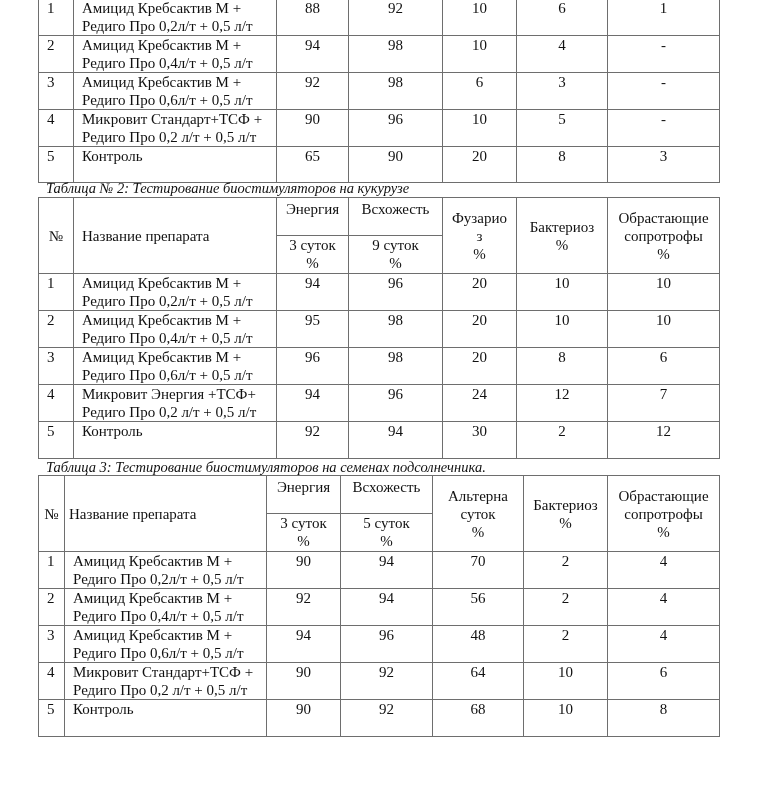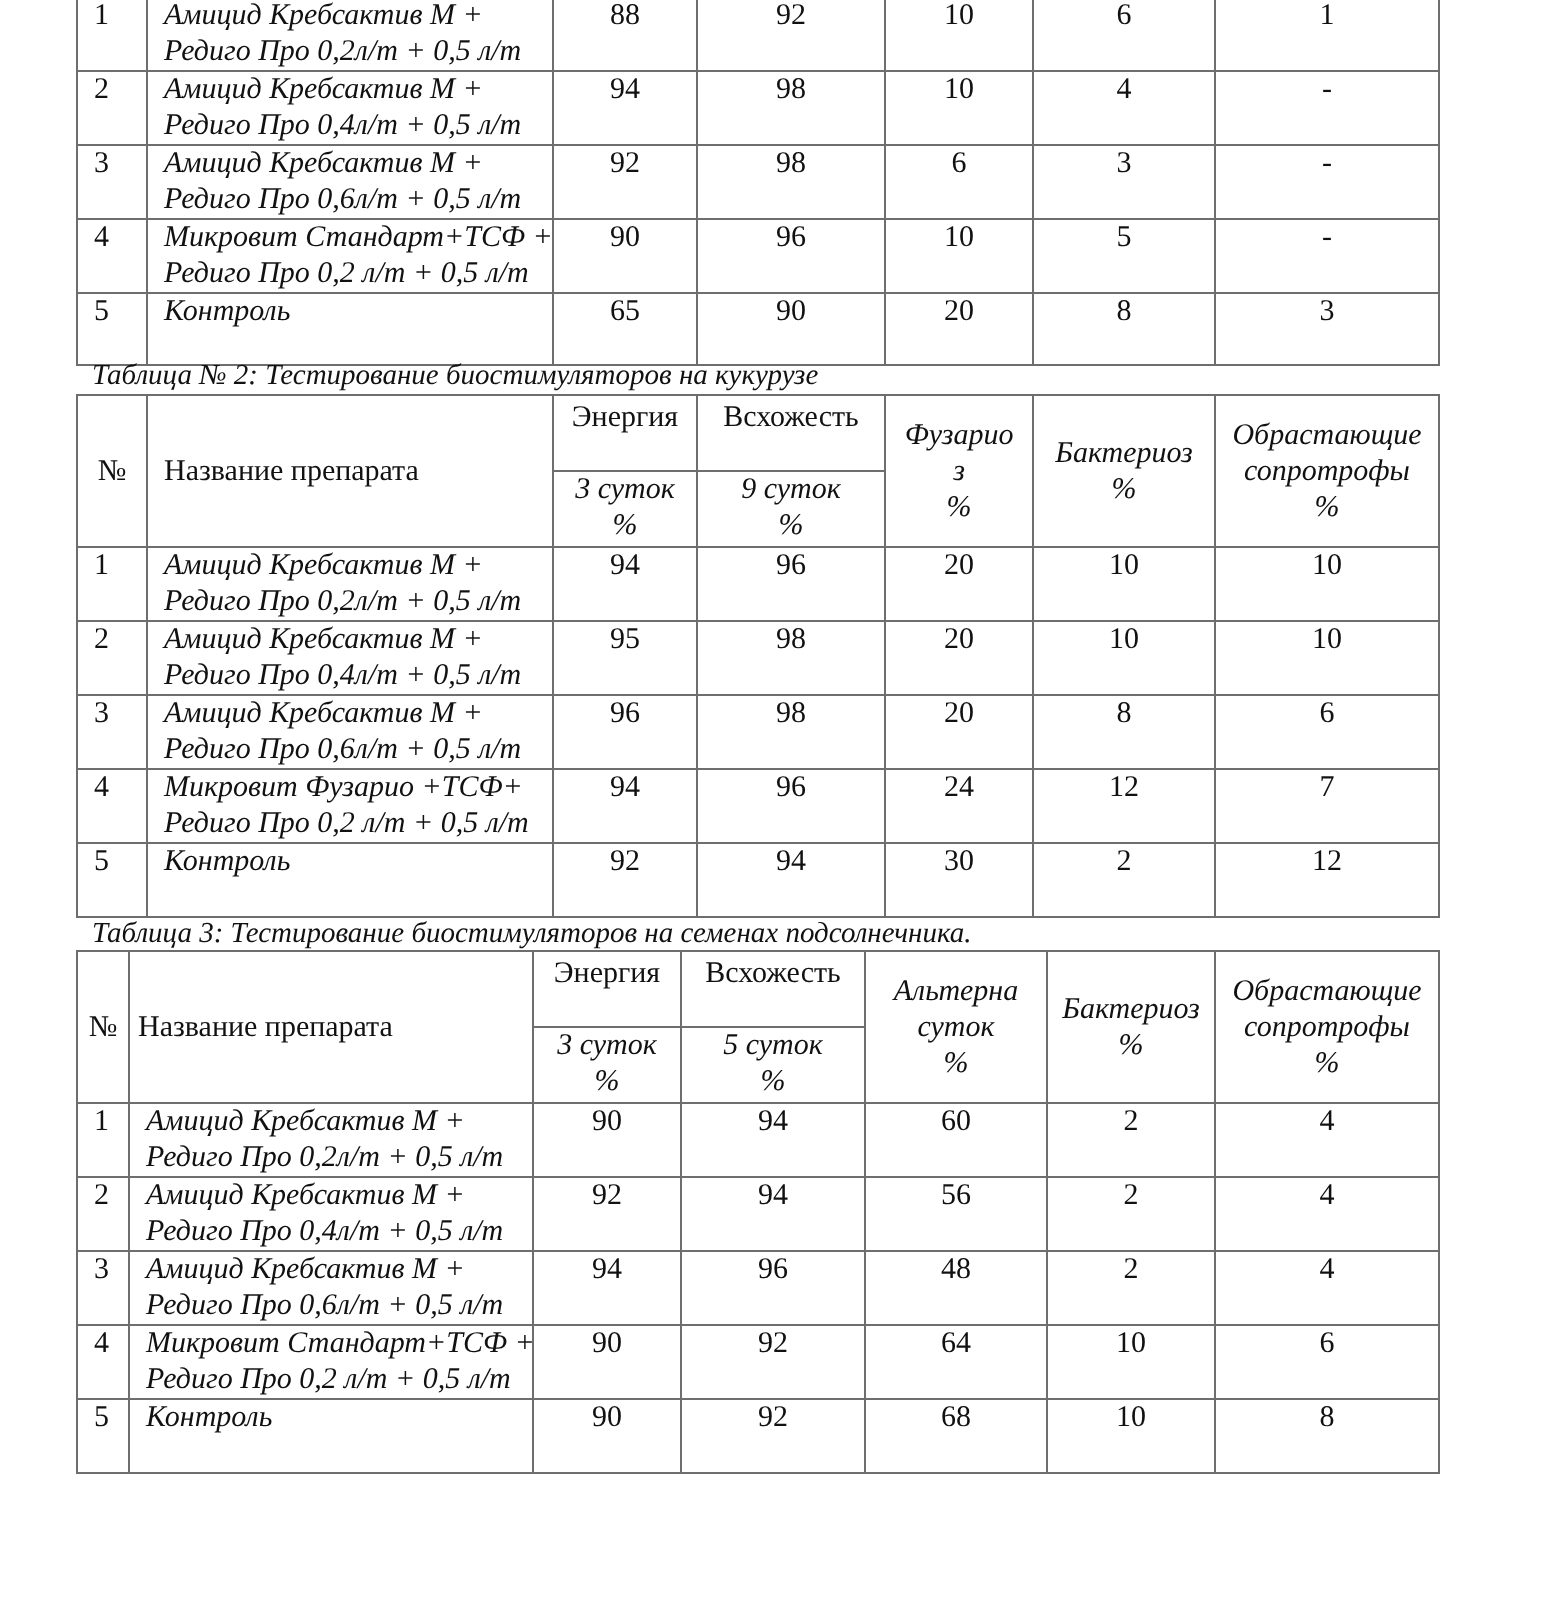--- a/index.html
+++ b/index.html
@@ -25,21 +25,21 @@
     td.name { padding-left: 8px !important; white-space: nowrap; }
     td.c { text-align: center; }
     td.hdr-mid { vertical-align: middle !important; margin-left: 28px; }
     .caption {
       position: absolute;
       font-style: italic;
       font-size: 14.5px;
       line-height: 16px;
       white-space: nowrap;
     }
-    .line { display: block; font-style: italic; }
+    .line { display: block; }
   </style>
 </head>
 <body>
 
 <table class="doc" style="left:38px; top:-6px; width:681px;">
   <colgroup>
     <col style="width:35px">
       <col style="width:203px">
       <col style="width:72px">
       <col style="width:94px">
@@ -188,21 +188,21 @@
         </td>
         <td class="c">96</td>
         <td class="c">98</td>
         <td class="c">20</td>
         <td class="c">8</td>
         <td class="c">6</td>
       </tr>
       <tr style="height: 36px;">
         <td class="num">4</td>
         <td class="name">
-          <span class="line">Микровит Фузарио +ТСФ+</span>
+          <span class="line">Микровит Энергия +ТСФ+</span>
           <span class="line">Редиго Про 0,2 л/т + 0,5 л/т</span>
         </td>
         <td class="c">94</td>
         <td class="c">96</td>
         <td class="c">24</td>
         <td class="c">12</td>
         <td class="c">7</td>
       </tr>
       <tr style="height: 37px;">
         <td class="num">5</td>
@@ -265,21 +265,21 @@
   </thead>
   <tbody id="t3-body">
       <tr style="height: 36px;">
         <td class="num" style="padding-left: 6px;">1</td>
         <td class="name" style="padding-left: 4px;">
           <span class="line">Амицид Кребсактив М +</span>
           <span class="line">Редиго Про 0,2л/т + 0,5 л/т</span>
         </td>
         <td class="c">90</td>
         <td class="c">94</td>
-        <td class="c">60</td>
+        <td class="c">70</td>
         <td class="c">2</td>
         <td class="c">4</td>
       </tr>
       <tr style="height: 36px;">
         <td class="num" style="padding-left: 6px;">2</td>
         <td class="name" style="padding-left: 4px;">
           <span class="line">Амицид Кребсактив М +</span>
           <span class="line">Редиго Про 0,4л/т + 0,5 л/т</span>
         </td>
         <td class="c">92</td>

